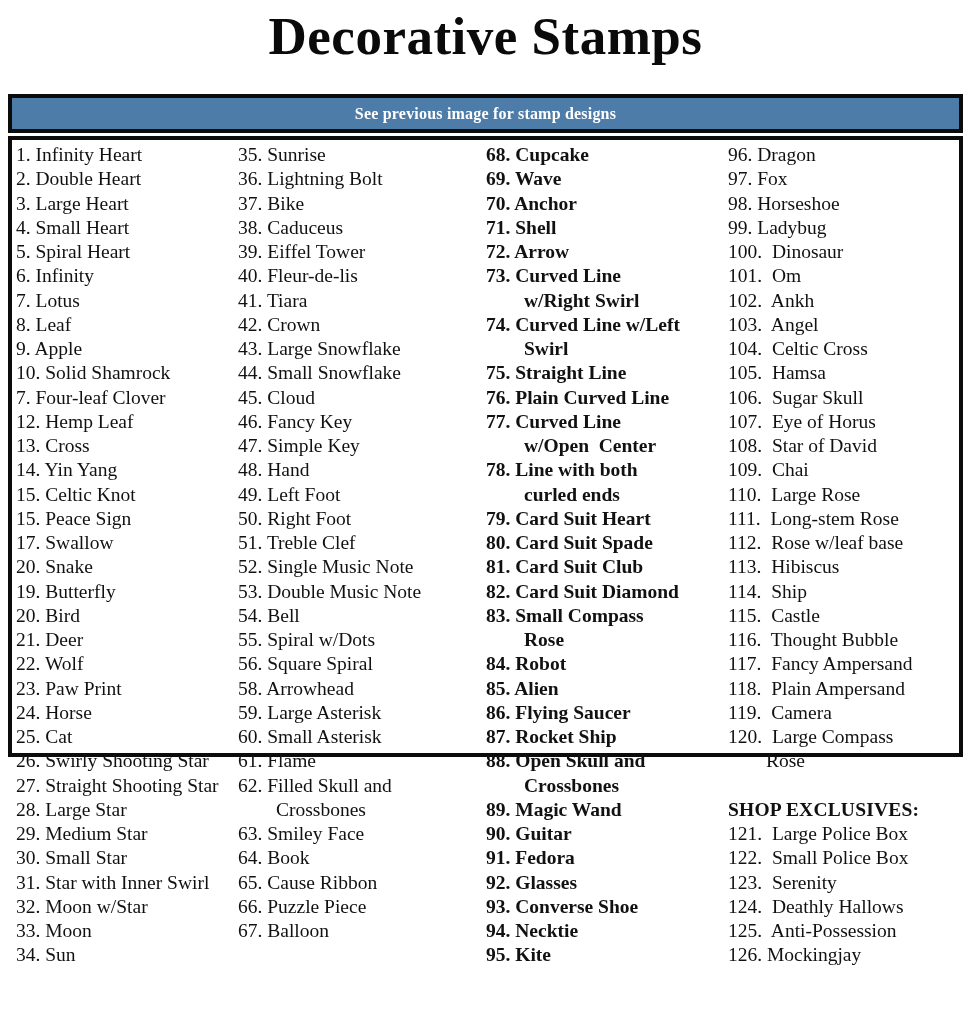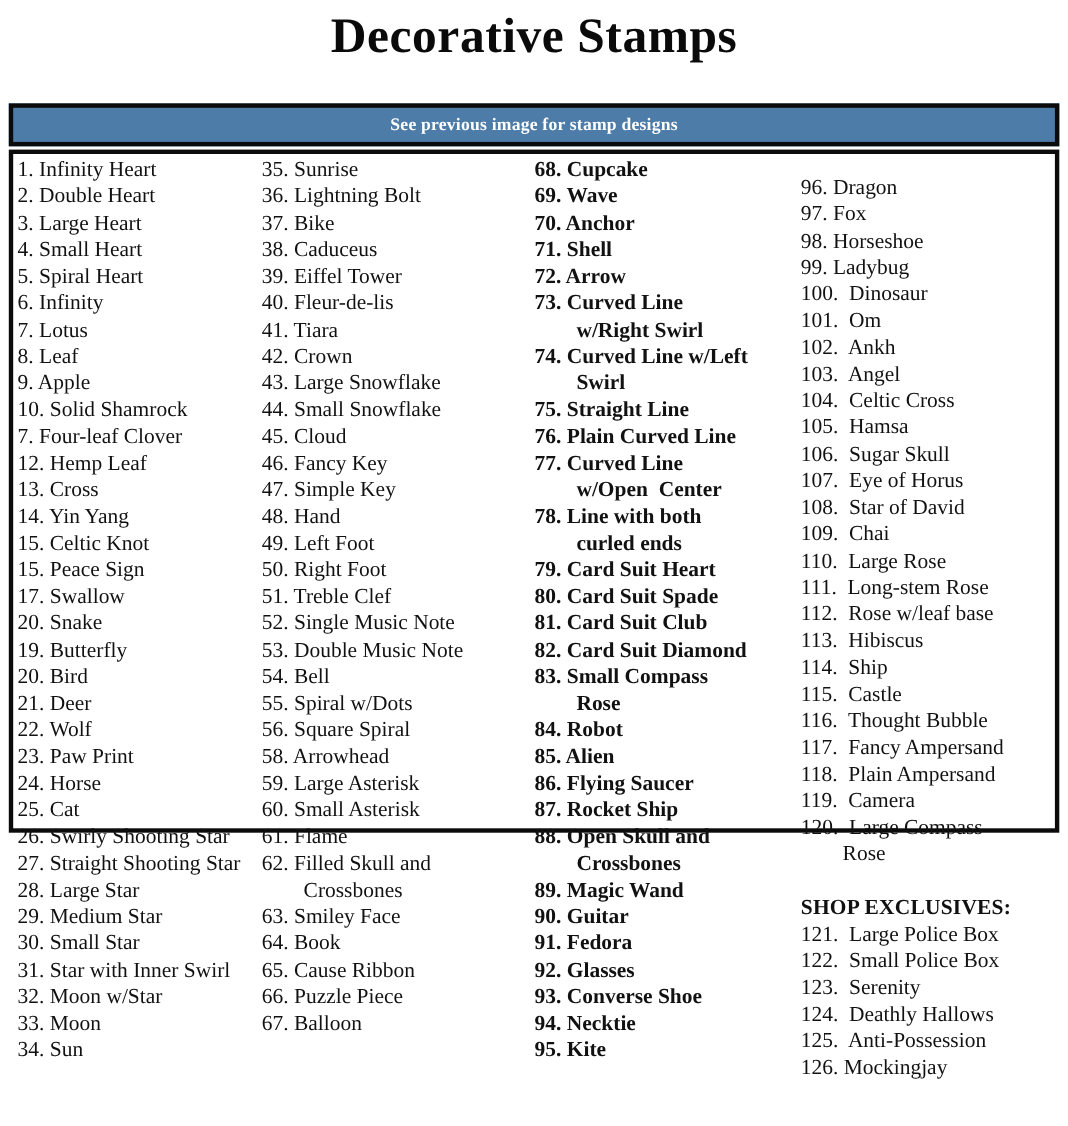--- a/index.html
+++ b/index.html
@@ -9,21 +9,21 @@
     font-family: "Liberation Serif", "DejaVu Serif", serif;
     color: #0b0b0b;
     position: relative;
     overflow: hidden;
   }
   .page { position: absolute; inset: 0; background: #ffffff; }
 
   .title {
     position: absolute; top: 6px; left: 0; right: 0;
     text-align: center;
-    font-size: 45px; font-weight: bold;
+    font-size: 53px; font-weight: bold;
     letter-spacing: 0.5px;
     color: #0a0a0a;
   }
 
   .banner {
     position: absolute; left: 8px; top: 94px; width: 955px; height: 39px;
     border: 4px solid #0b0b0b;
     display: flex; align-items: center; justify-content: center;
   }
   .banner-text {
@@ -34,21 +34,21 @@
   .listbox {
     position: absolute; left: 8px; top: 136px; width: 955px; height: 621px;
     border: 4px solid #0b0b0b;
     background: #ffffff;
   }
 
   .col { position: absolute; top: 3px; }
   .col1 { left: 4px;   width: 224px; }
   .col2 { left: 226px; width: 246px; }
   .col3 { left: 474px; width: 240px; font-weight: bold; }
-  .col4 { left: 716px; width: 230px; margin-top: 16px; }
+  .col4 { left: 716px; width: 230px; }
 
   .line {
     font-size: 19.5px;
     line-height: 24.25px;
     min-height: 24.25px;
     white-space: pre;
     color: #111111;
   }
   .line.indent { padding-left: 38px; }
   .line.bold { font-weight: bold; letter-spacing: 0.2px; }

